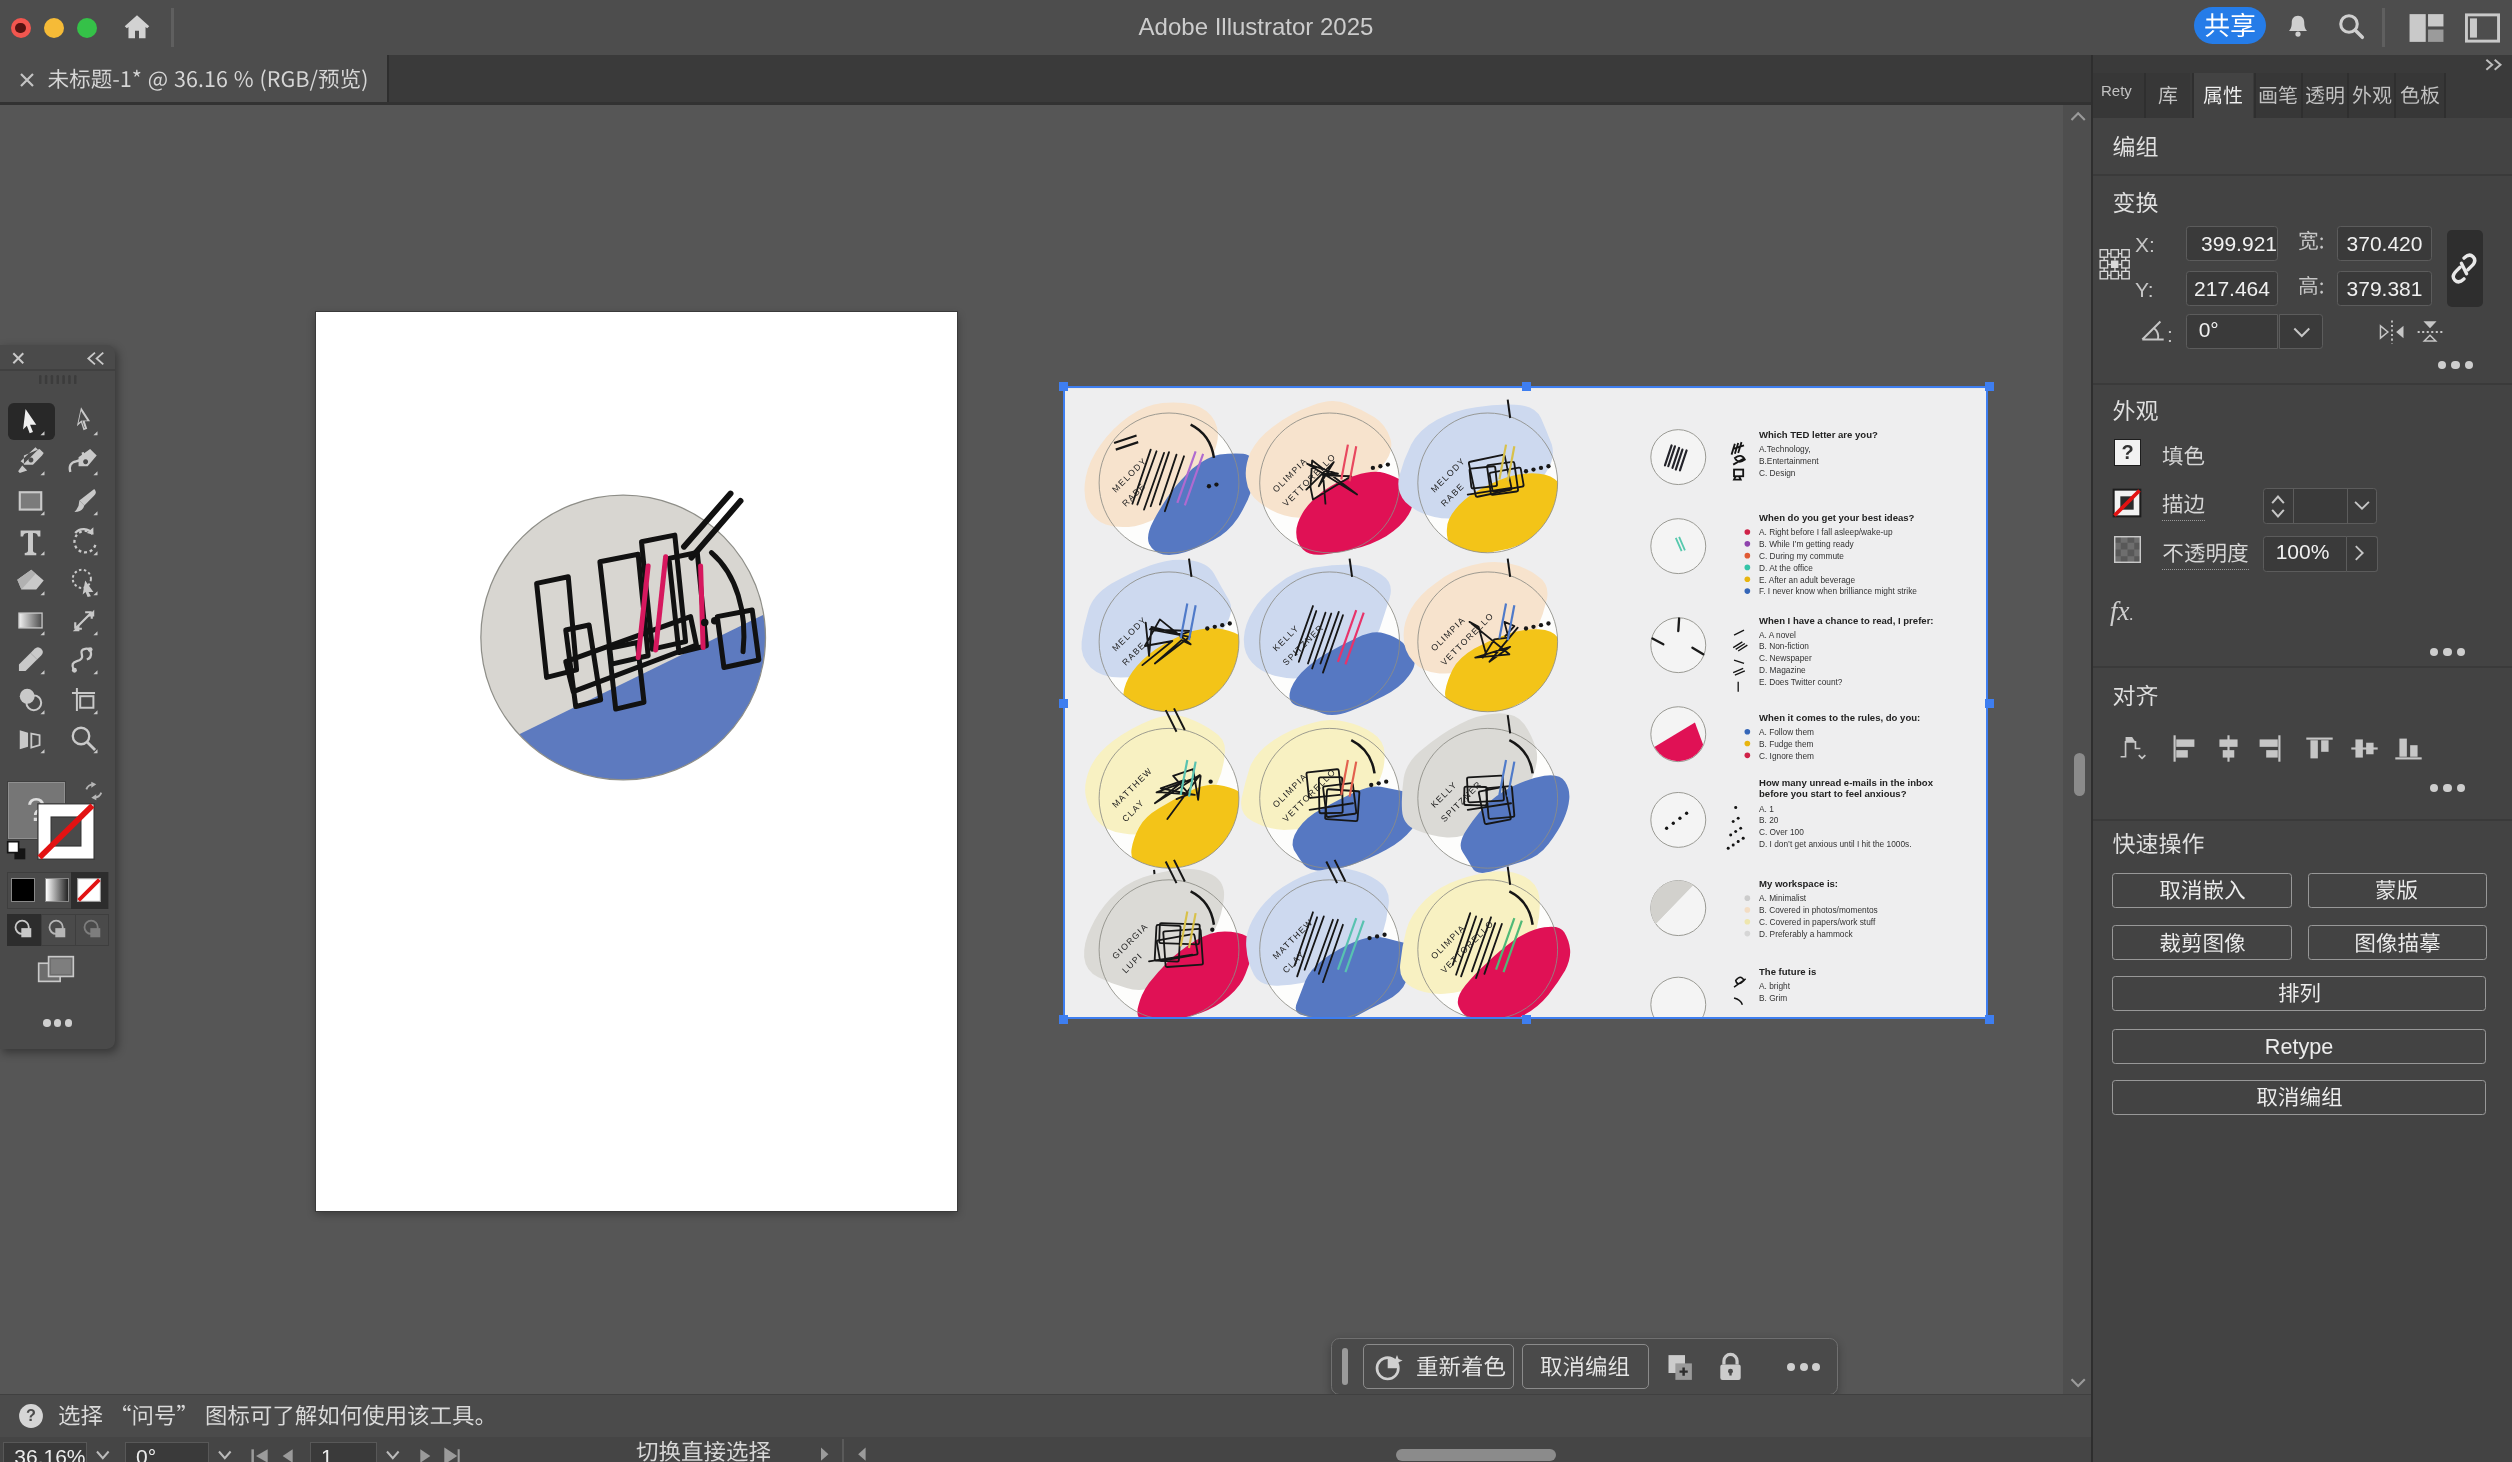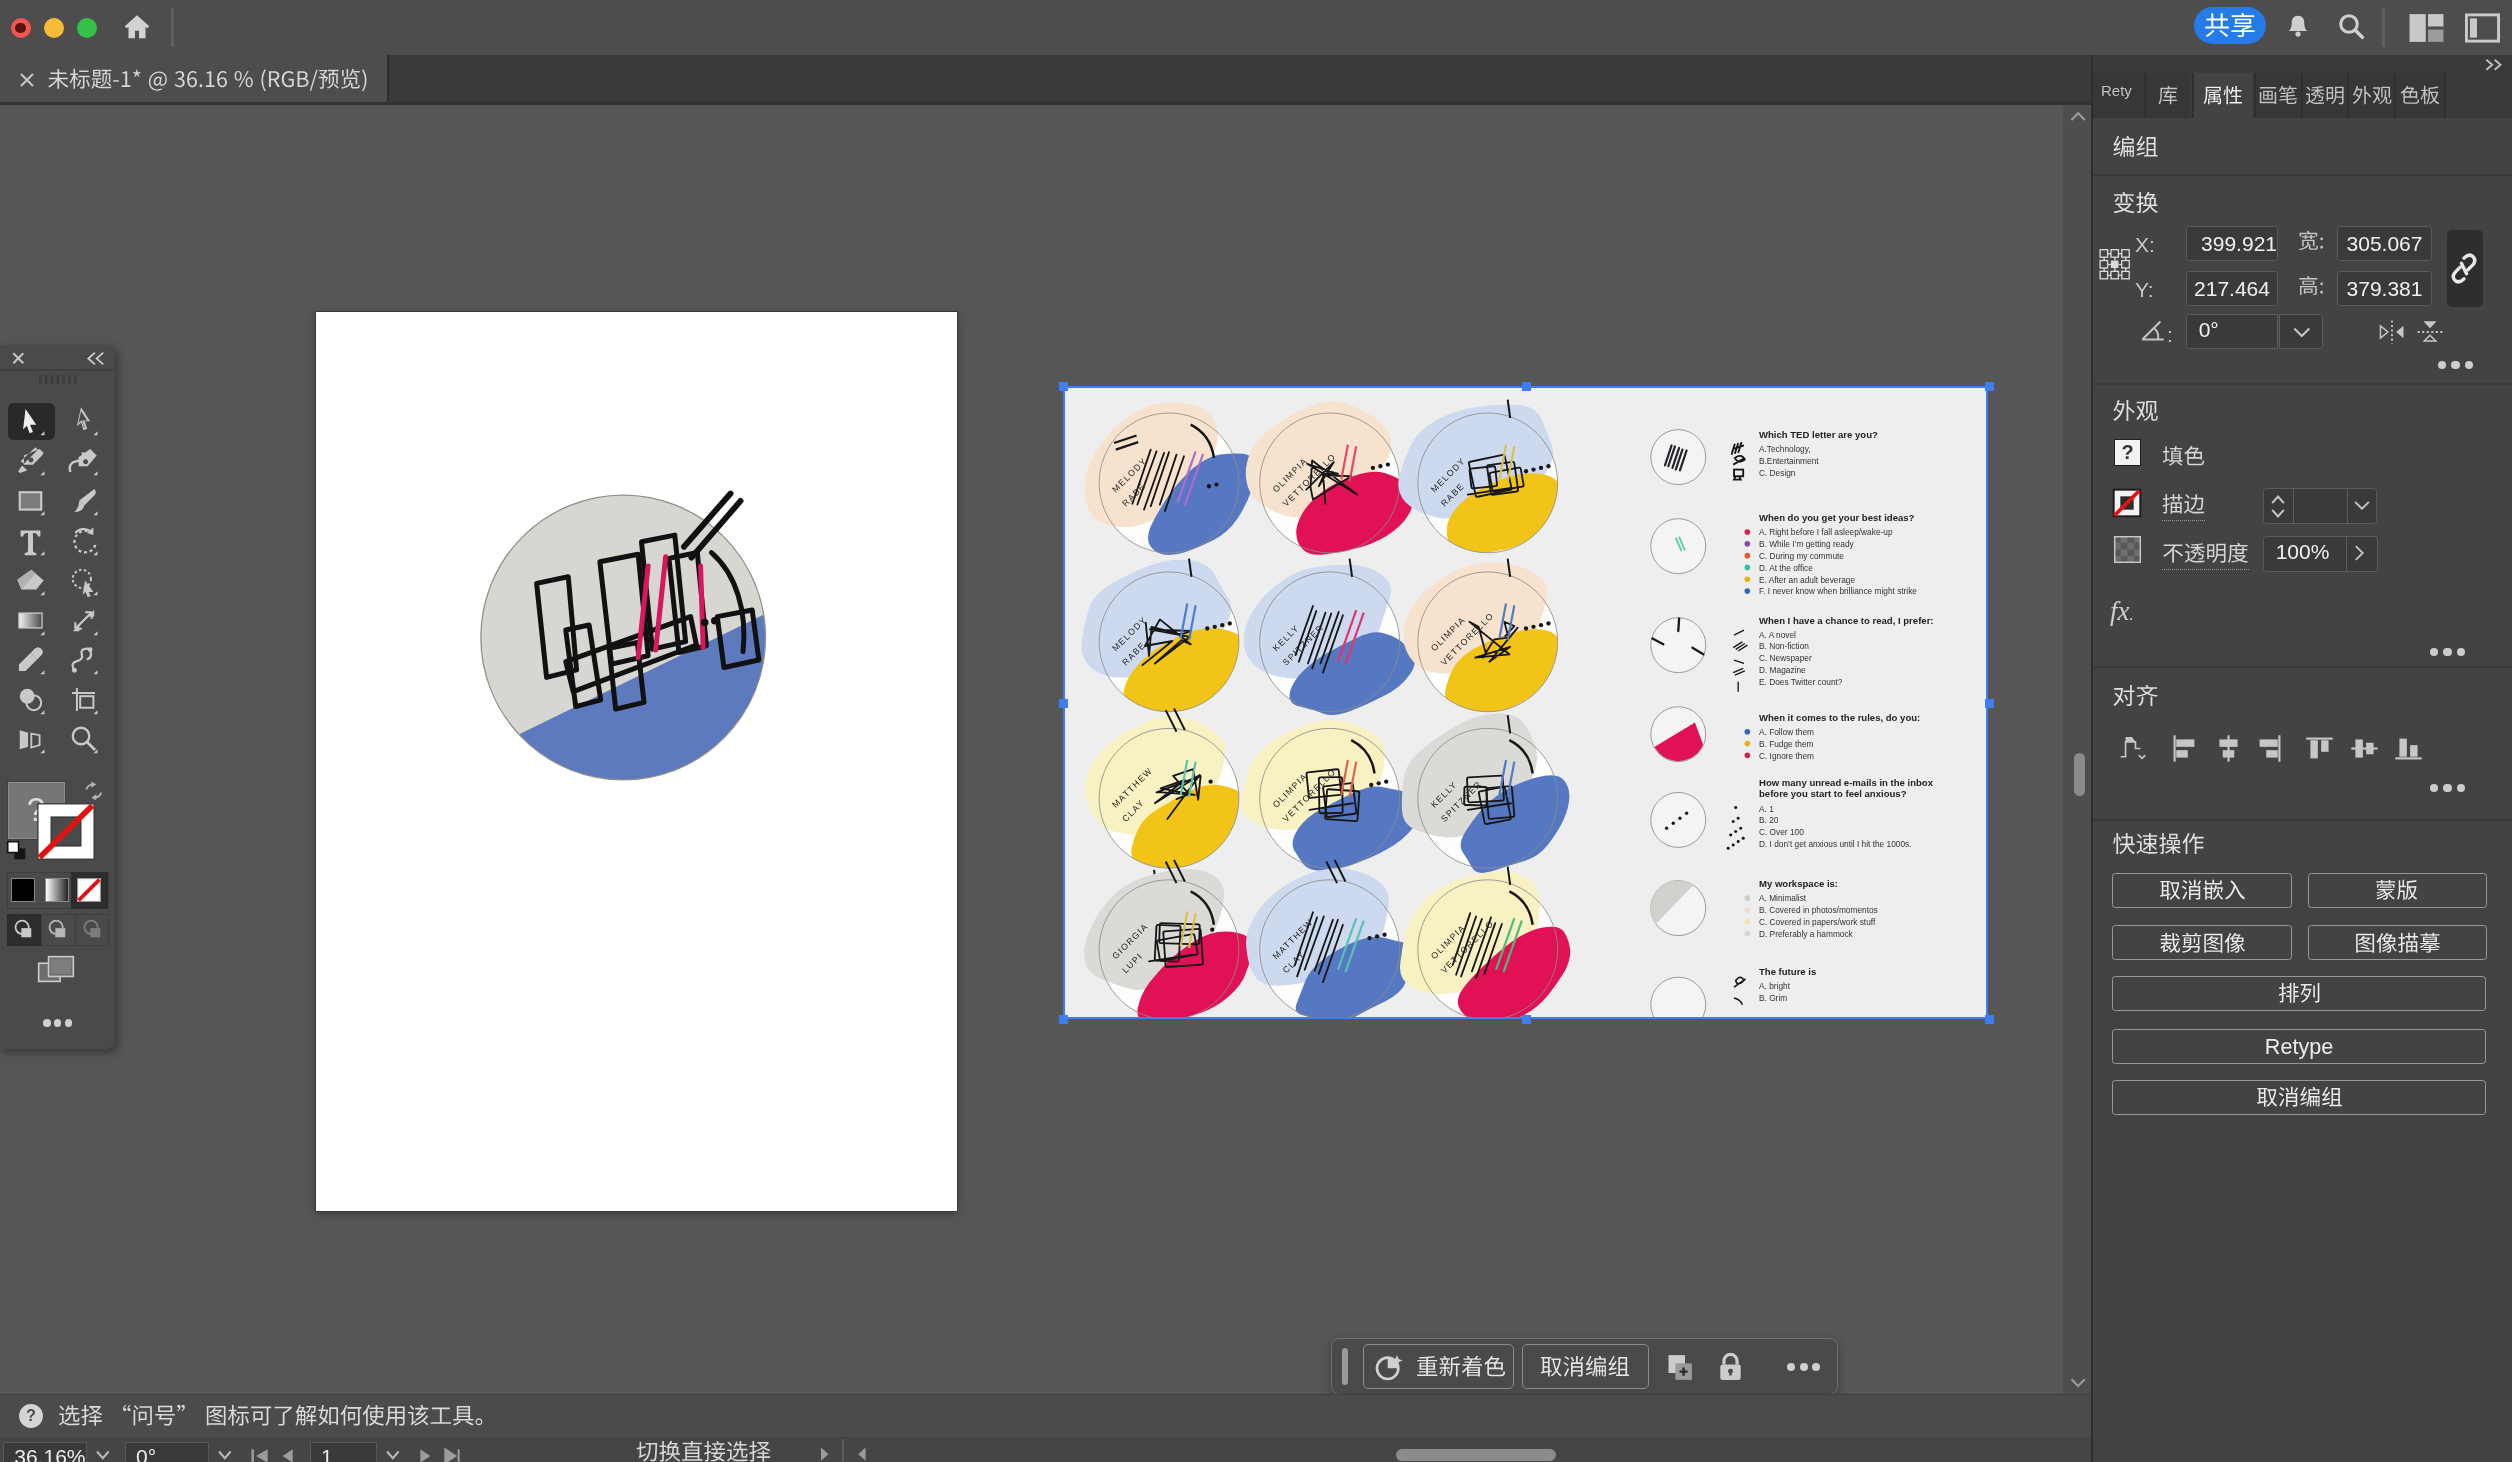--- a/index.html
+++ b/index.html
@@ -99,20 +99,21 @@
     </svg>
 <div class="abs" style="left:0;top:0;width:2512px;height:55px;background:#4d4d4d"></div>
 <div class="abs" style="left:10.8px;top:17.5px;width:20px;height:20px;border-radius:50%;background:#f2564f"></div>
 <div class="abs" style="left:44px;top:17.5px;width:20px;height:20px;border-radius:50%;background:#f6bb37"></div>
 <div class="abs" style="left:77px;top:17.5px;width:20px;height:20px;border-radius:50%;background:#35c148"></div>
 <div class="abs" style="left:15px;top:22.5px;width:10.8px;height:10.8px;border-radius:50%;background:#551311"></div>
 <svg class="abs" style="left:121px;top:10.8px" width="32" height="32" viewBox="0 0 24 24">
 <path d="M12 3.2 2.8 11.4 4.4 13 5.6 12v8.4h4.9v-5.5h3v5.5h4.9V12l1.2 1 1.6-1.6Z" fill="#d2d2d2"></path>
     </svg>
 <div class="abs" style="left:171px;top:8.3px;width:2.5px;height:39px;background:#5f5f5f"></div>
+<div class="abs" style="left:0;top:13.3px;width:2512px;text-align:center;font-size:24px;color:#cccccc">Adobe Illustrator 2025</div>
 <div class="abs" style="left:2194px;top:6.7px;width:72px;height:37px;border-radius:19px;background:#257ce8;text-align:center"><div style="margin-top:5px;display:inline-block"><svg class="ct " width="52" height="26" viewBox="0 0 2000 1000" style="overflow:visible">
           <g fill="#ffffff" transform="translate(0,880) scale(1,-1)">
             <use href="#g5171" x="0"></use>
             <use href="#g4eab" x="1000"></use>
           </g>
         </svg></div></div>
 <svg class="abs" style="left:2283px;top:10.8px" width="30" height="32" viewBox="0 0 24 24">
 <path d="M12 3c-3.1 0-5 2.2-5 5.4 0 3.8-.9 5.3-2.2 6.7h14.4C17.9 13.7 17 12.2 17 8.4 17 5.2 15.1 3 12 3Z" fill="#cfcfcf"></path>
 <circle cx="12" cy="17.6" r="2.1" fill="#cfcfcf"></circle>
     </svg>
@@ -992,21 +993,21 @@
       <rect x="2550" y="326" width="9" height="9" fill="none" stroke="#d9d9d9" stroke-width="1.6"></rect>
     </svg>
 <div class="abs" style="left:2135px;top:233px;font-size:21px;color:#c6c6c6">X:</div>
 <div class="abs" style="left:2186px;top:226px;width:92px;height:35px;background:#3a3a3a;border:0.8px solid #5c5c5c;border-radius:3.3px;color:#f0f0f0;font-size:21px;text-align:right;line-height:33px">399.921</div>
 <div style="position:absolute;left:2298px;top:230px;width:27px;height:21px"><svg class="ct " width="26.5" height="21" viewBox="0 0 1278 1000" style="overflow:visible">
         <g fill="#c6c6c6" transform="translate(0,880) scale(1,-1)">
           <use href="#g5bbd" x="0"></use>
           <use href="#g003a" x="1000"></use>
         </g>
       </svg></div>
-<div class="abs" style="left:2337px;top:226px;width:95px;height:35px;background:#3a3a3a;border:0.8px solid #5c5c5c;border-radius:3.3px;color:#f0f0f0;font-size:21px;text-align:center;line-height:33px">305.067</div>
+<div class="abs" style="left:2337px;top:226px;width:95px;height:35px;background:#3a3a3a;border:0.8px solid #5c5c5c;border-radius:3.3px;color:#f0f0f0;font-size:21px;text-align:center;line-height:33px">370.420</div>
 <div class="abs" style="left:2135px;top:278px;font-size:21px;color:#c6c6c6">Y:</div>
 <div class="abs" style="left:2186px;top:271px;width:92px;height:35px;background:#3a3a3a;border:0.8px solid #5c5c5c;border-radius:3.3px;color:#f0f0f0;font-size:21px;text-align:center;line-height:33px">217.464</div>
 <div style="position:absolute;left:2298px;top:275px;width:27px;height:21px"><svg class="ct " width="26.5" height="21" viewBox="0 0 1278 1000" style="overflow:visible">
         <g fill="#c6c6c6" transform="translate(0,880) scale(1,-1)">
           <use href="#g9ad8" x="0"></use>
           <use href="#g003a" x="1000"></use>
         </g>
       </svg></div>
 <div class="abs" style="left:2337px;top:271px;width:95px;height:35px;background:#3a3a3a;border:0.8px solid #5c5c5c;border-radius:3.3px;color:#f0f0f0;font-size:21px;text-align:center;line-height:33px">379.381</div>
 <div class="abs" style="left:2447px;top:230px;width:36px;height:77px;background:#2e2e2e;border-radius:5px"></div>

